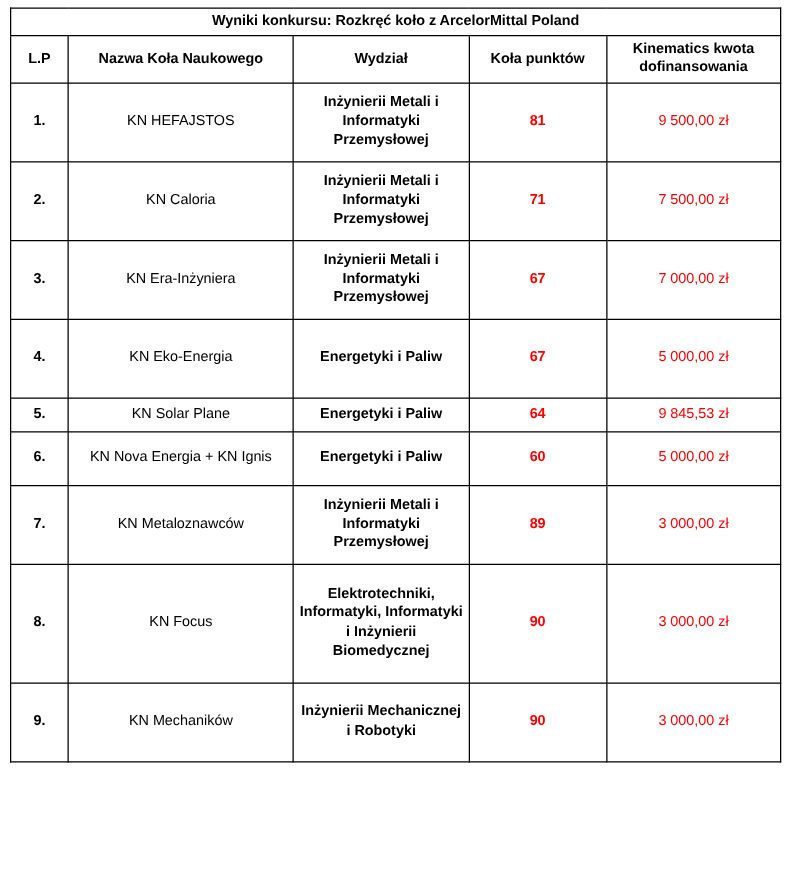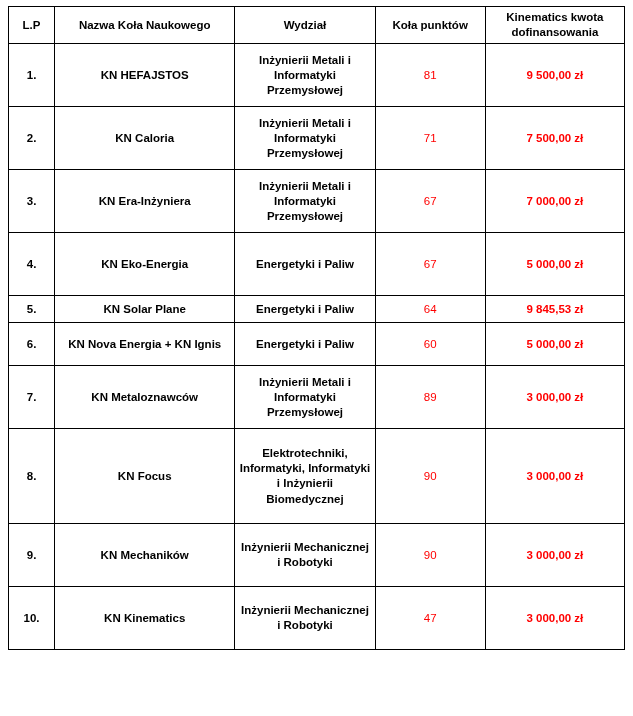--- a/index.html
+++ b/index.html
@@ -43,35 +43,35 @@
   .col-lp { width: 46px; }
   .col-name { width: 180px; }
   .col-dept { width: 140px; }
   .col-points { width: 110px; }
   .col-amount { width: 139px; }
   .c-lp {
     font-weight: bold;
     font-size: 12px;
   }
   .c-name {
-    font-weight: bold;
+    font-weight: normal;
     font-size: 12px;
   }
   .c-dept {
     font-weight: bold;
     font-size: 12px;
   }
   .c-points {
-    font-weight: normal;
+    font-weight: bold;
     font-size: 12px;
     color: #ff0000;
     margin-left: 10px;
   }
   .c-amount {
-    font-weight: bold;
+    font-weight: normal;
     font-size: 12px;
     color: #ff0000;
   }
   .row-tall td { height: 56px; }
   .row-short td { height: 20px; }
   .row-mid td { height: 36px; }
   .row-xtall td { height: 88px; }
 </style>
 </head>
 <body>
@@ -79,20 +79,23 @@
 <div class="sheet">
   <table class="results">
     <colgroup>
       <col class="col-lp">
       <col class="col-name">
       <col class="col-dept">
       <col class="col-points">
       <col class="col-amount">
     </colgroup>
     <tbody>
+      <tr>
+        <td class="title-cell" colspan="5">Wyniki konkursu: Rozkręć koło z ArcelorMittal Poland</td>
+      </tr>
       <tr>
         <td class="head-cell">L.P</td>
         <td class="head-cell">Nazwa Koła Naukowego</td>
         <td class="head-cell">Wydział</td>
         <td class="head-cell">Koła punktów</td>
         <td class="head-cell">Kinematics kwota dofinansowania</td>
       </tr>
 
       <tr class="row-tall">
         <td class="c-lp">1.</td>
@@ -159,22 +162,15 @@
       </tr>
 
       <tr class="row-tall">
         <td class="c-lp">9.</td>
         <td class="c-name">KN Mechaników</td>
         <td class="c-dept">Inżynierii Mechanicznej i Robotyki</td>
         <td class="c-points">90</td>
         <td class="c-amount">3 000,00 zł</td>
       </tr>
 
-      <tr class="row-tall">
-        <td class="c-lp">10.</td>
-        <td class="c-name">KN Kinematics</td>
-        <td class="c-dept">Inżynierii Mechanicznej i Robotyki</td>
-        <td class="c-points">47</td>
-        <td class="c-amount">3 000,00 zł</td>
-      </tr>
     </tbody>
   </table>
 </div>
 
 </body></html>

